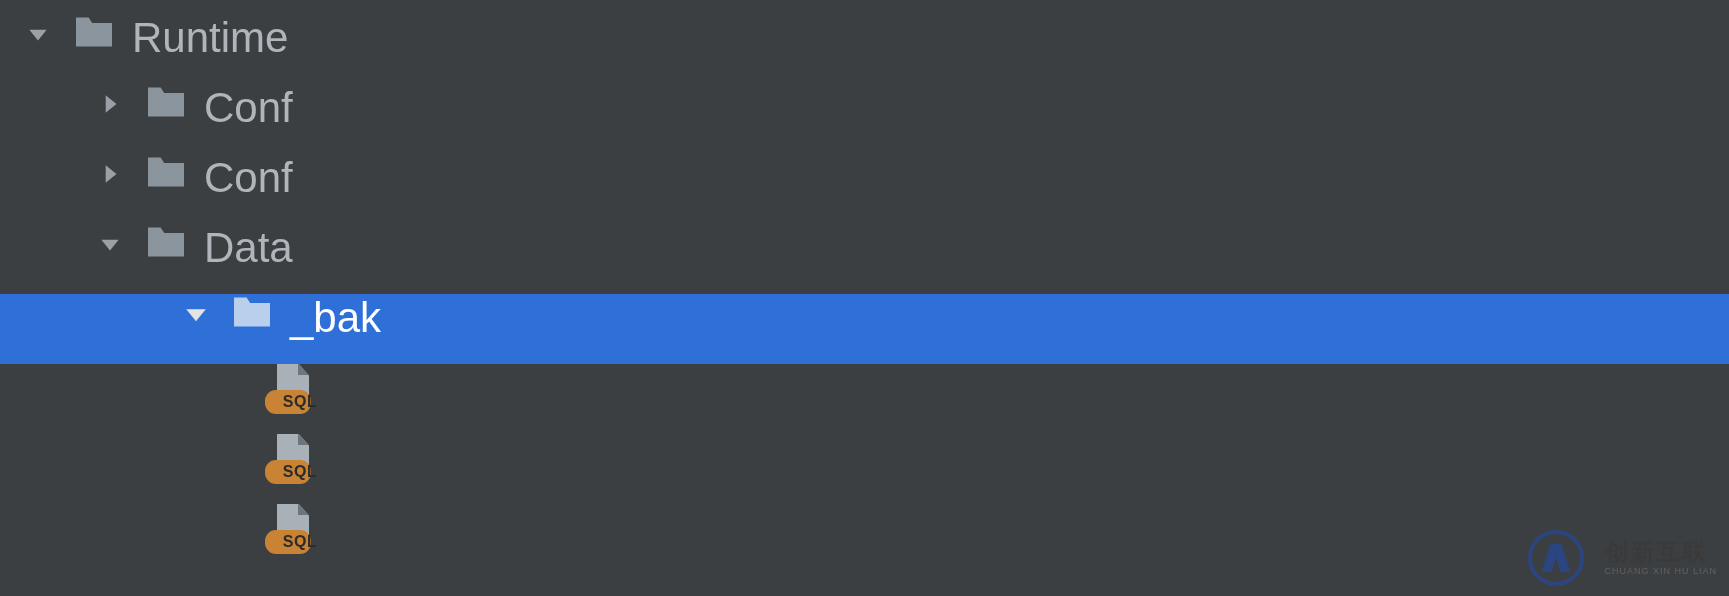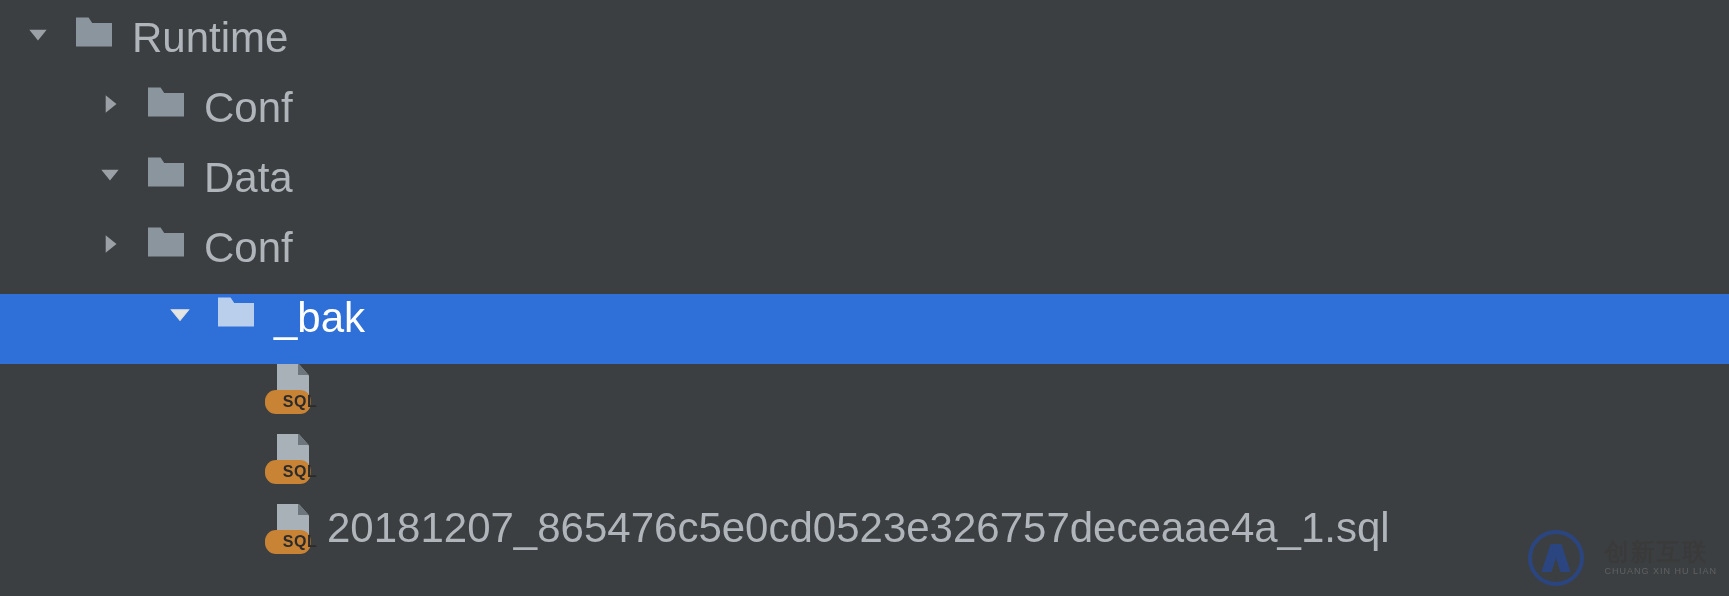--- a/index.html
+++ b/index.html
@@ -14,20 +14,21 @@
   .tree { padding-top: 14px; }
   .row {
     display: flex;
     height: 70px;
     font-size: 42px;
     white-space: nowrap;
   }
   .row.selected {
     background: #2e6fd8;
     color: #ffffff;
+    padding-left: 16px;
   }
   .row.selected .folder-icon { fill: #b9cfeb; }
   .row.selected .chevron svg { stroke: #e0e0e0; fill: #e0e0e0; }
   .spacer { display: inline-block; }
   .indent-0 { width: 18px; }
   .indent-1 { width: 90px; }
   .indent-2 { width: 160px; }
   .indent-3 { width: 265px; }
   .chevron {
     width: 40px;
@@ -150,42 +151,42 @@
         </svg>
     </span>
     <svg class="folder-icon" viewBox="0 0 24 20">
         <path d="M2 2h7l2 3h11v13H2z"></path>
       </svg>
     <span class="label">Conf</span>
   </div>
 
   <div class="row">
     <span class="spacer indent-1"></span>
+    <span class="chevron right">
+      <svg viewBox="0 0 24 24">
+          <polygon points="4,8 20,8 12,18" fill="#9aa0a6"></polygon>
+        </svg>
+    </span>
+    <svg class="folder-icon" viewBox="0 0 24 20">
+        <path d="M2 2h7l2 3h11v13H2z"></path>
+      </svg>
+    <span class="label">Conf</span>
+  </div>
+
+  <div class="row">
+    <span class="spacer indent-1"></span>
     <span class="chevron down">
       <svg viewBox="0 0 24 24">
           <polygon points="4,8 20,8 12,18" fill="#9aa0a6"></polygon>
         </svg>
     </span>
     <svg class="folder-icon" viewBox="0 0 24 20">
         <path d="M2 2h7l2 3h11v13H2z"></path>
       </svg>
     <span class="label">Data</span>
-  </div>
-
-  <div class="row">
-    <span class="spacer indent-1"></span>
-    <span class="chevron right">
-      <svg viewBox="0 0 24 24">
-          <polygon points="4,8 20,8 12,18" fill="#9aa0a6"></polygon>
-        </svg>
-    </span>
-    <svg class="folder-icon" viewBox="0 0 24 20">
-        <path d="M2 2h7l2 3h11v13H2z"></path>
-      </svg>
-    <span class="label">Conf</span>
   </div>
 
   <div class="row selected">
     <span class="spacer indent-2"></span>
     <span class="chevron down">
       <svg viewBox="0 0 24 24">
           <polygon points="4,8 20,8 12,18" fill="#e4e4e4"></polygon>
         </svg>
     </span>
     <svg class="folder-icon" viewBox="0 0 24 20">
@@ -209,21 +210,20 @@
       <div class="badge">SQL</div>
     </div>
   </div>
 
   <div class="row">
     <span class="spacer indent-3"></span>
     <div class="sql-icon">
       <div class="page"></div>
       <div class="badge">SQL</div>
     </div>
-    <span class="label">20181207_865476c5e0cd0523e326757deceaae4a_1.sql</span>
   </div>
 
 </div>
 
 <div class="watermark">
   <div class="logo"></div>
   <div class="txt">
     <span class="big">创新互联</span>
     <span class="small">CHUANG XIN HU LIAN</span>
   </div>

